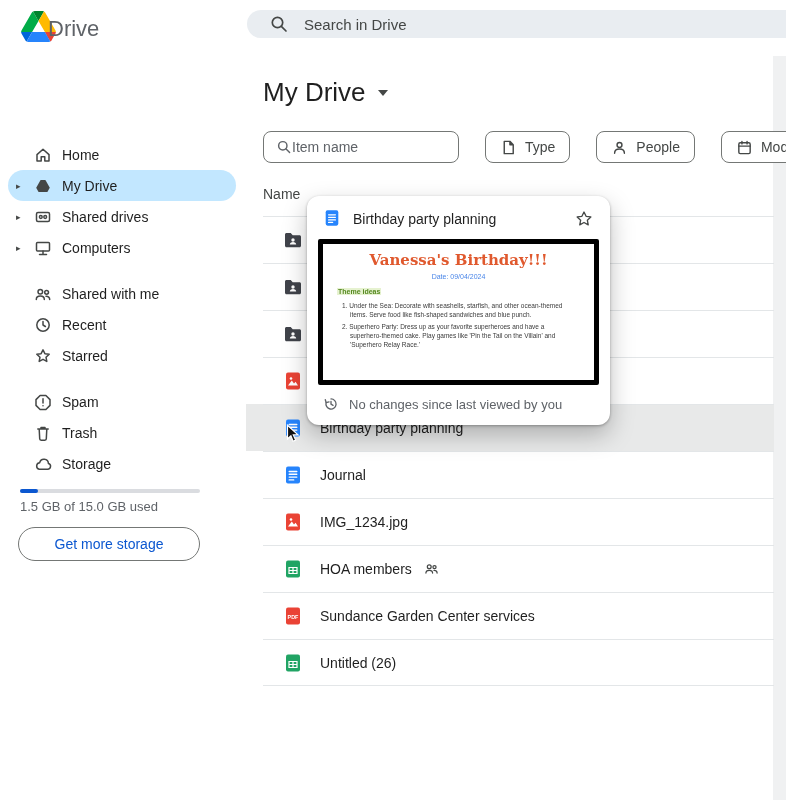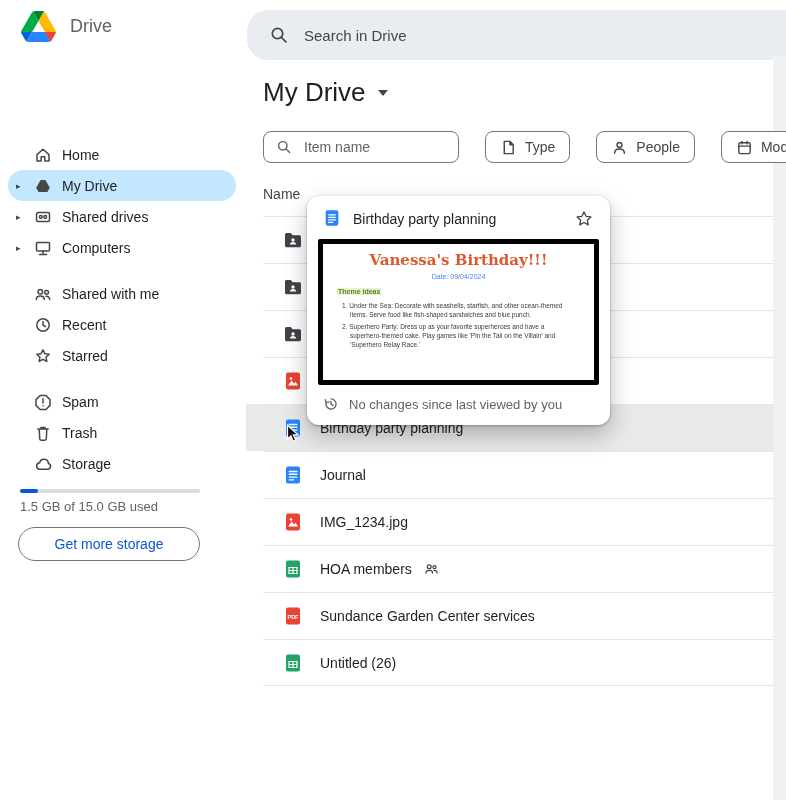--- a/index.html
+++ b/index.html
@@ -1,22 +1,22 @@
 <!DOCTYPE html>
 <html><head>
 <meta charset="utf-8">
 <style>
   * { margin:0; padding:0; box-sizing:border-box; }
   body { font-family:"Liberation Sans", sans-serif; background:#fff; }
   .screen { position:relative; width:786px; height:800px; background:#fff; overflow:hidden; }
 
   
   .logo { position:absolute; left:21px; top:11px; }
-  .brand { position:absolute; left:70px; top:16px; font-size:18px; color:#5f6368; }
-  .searchbar { position:absolute; left:247px; top:10px; width:539px; height:50px; background:#e9edf1;
+  .brand { position:absolute; left:48px; top:16px; font-size:22px; color:#5f6368; }
+  .searchbar { position:absolute; left:247px; top:10px; width:539px; height:28px; background:#e9edf1;
     border-radius:21px 0 0 21px; display:flex; align-items:center; padding-left:22px; gap:15px;
     font-size:15px; color:#444746; cursor:pointer; }
   .gutter { position:absolute; right:0; top:56px; width:13px; bottom:0; background:#f0f1f2; }
 
   
   .new-btn { position:absolute; left:18px; top:71px; height:46px; padding:0 22px 0 15px; background:#fff;
     border:none; border-radius:14px; display:flex; align-items:center; gap:10px; font-size:15px; color:#1f1f1f;
     box-shadow:0 1px 2px rgba(0,0,0,.3), 0 2px 6px 2px rgba(0,0,0,.15); cursor:pointer;
     font-family:"Liberation Sans", sans-serif; }
   .nav { position:absolute; left:8px; top:139px; width:228px; }
@@ -34,21 +34,21 @@
   .storage-text { position:absolute; left:20px; top:499px; font-size:13px; color:#5f6368; }
   .more-btn { position:absolute; left:18px; top:527px; width:182px; height:34px; border:1px solid #747775;
     border-radius:17px; background:#fff; color:#0b57d0; font-size:14px; font-weight:500; cursor:pointer;
     font-family:"Liberation Sans", sans-serif; }
 
   
   .main-title { position:absolute; left:263px; top:77px; font-size:26px; color:#1f1f1f;
     display:flex; align-items:center; gap:11px; cursor:pointer; }
   .filters { position:absolute; left:263px; top:131px; display:flex; gap:14px; }
   .name-filter { width:196px; height:32px; border:1px solid #747775; border-radius:8px; display:flex;
-    align-items:center; gap:12px; padding:0 12px; color:#5f6368; font-size:14px; background:#fff; cursor:text; }
+    align-items:center; gap:0; padding:0 12px; color:#5f6368; font-size:14px; background:#fff; cursor:text; }
   .chip { height:32px; border:1px solid #747775; border-radius:8px; display:flex; align-items:center;
     gap:8px; padding:0 14px; font-size:14px; color:#444746; background:#fff; cursor:pointer;margin-left:12px; }
   .col-header { position:absolute; left:263px; top:186px; font-size:14px; font-weight:500; color:#444746; }
 
   .rows { position:absolute; left:246px; top:216px; width:528px; }
   .row { height:47px; display:flex; align-items:center; padding-left:37px; position:relative; cursor:pointer; }
   .row::before { content:""; position:absolute; left:17px; right:0; top:0; border-top:1px solid #e3e6e8; }
   .row:last-child::after { content:""; position:absolute; left:17px; right:0; bottom:0; border-bottom:1px solid #e3e6e8; }
   .row.hl { background:#e8e9e9; }
   .ficon { width:20px; height:20px; margin-right:17px; flex:none; display:flex; }

